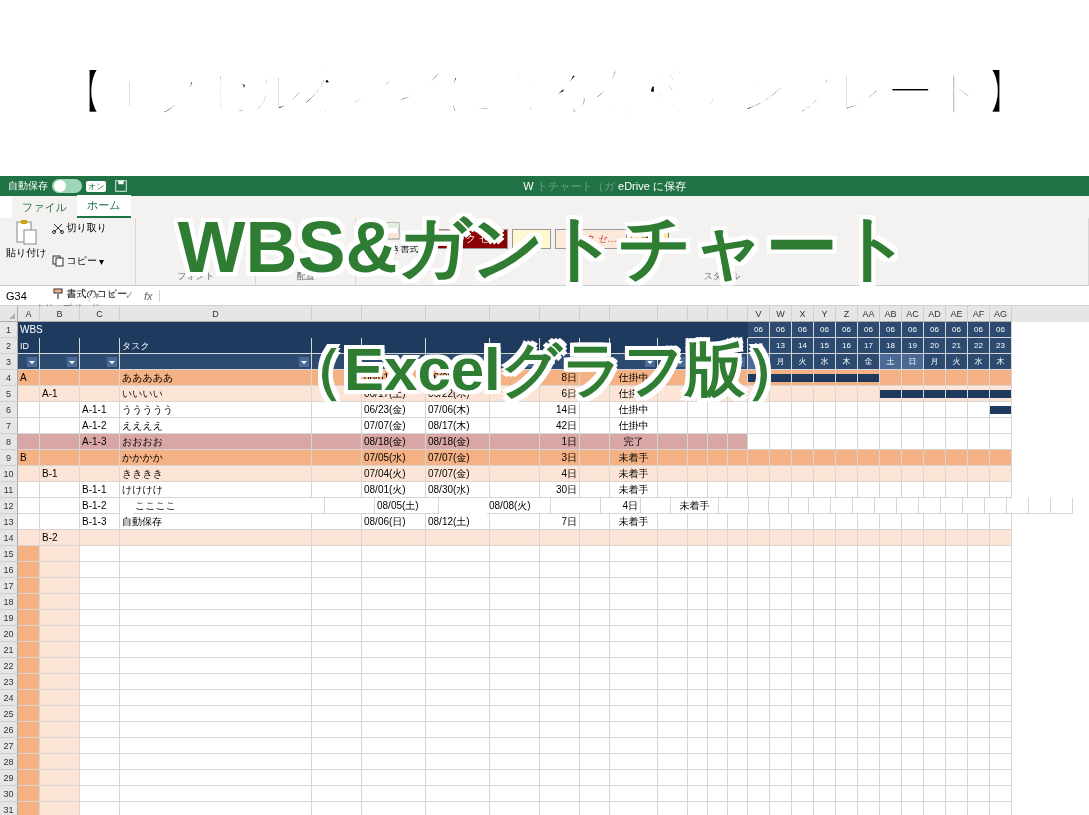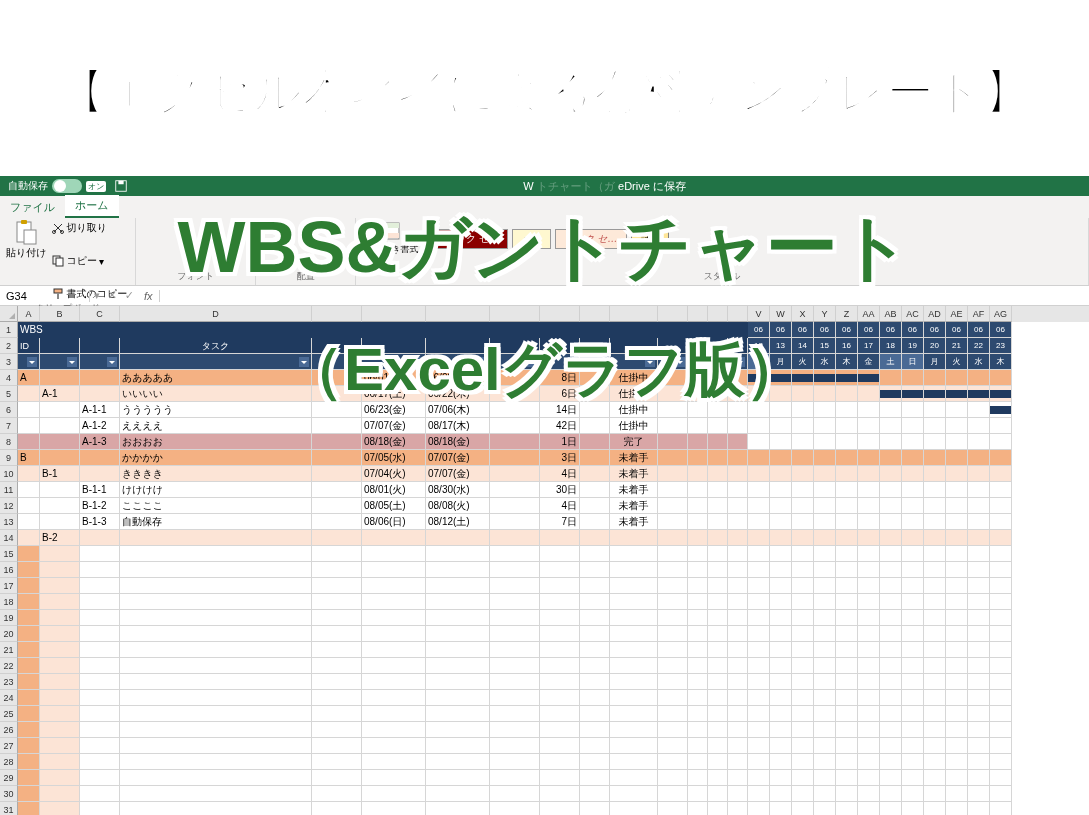--- a/index.html
+++ b/index.html
@@ -25,21 +25,21 @@
 }
 
 .excel { position: absolute; top: 176px; left: 0; width: 1089px; }
 .titlebar { height: 20px; background: #217346; display: flex; align-items: center; color: #fff; font-size: 10px; padding: 0 8px; }
 .titlebar .autosave { display: flex; align-items: center; gap: 4px; }
 .titlebar .toggle { width: 30px; height: 14px; background: #9fd6b8; border-radius: 7px; position: relative; }
 .titlebar .toggle::after { content:""; position:absolute; left:2px; top:1px; width:12px; height:12px; background:#fff; border-radius:50%; }
 .titlebar .center { flex:1; text-align:center; font-size:11px; }
 .qat-icon { width:14px; height:14px; display:inline-block; }
 
-.tabs { height: 22px; background: #f3f2f1; display:flex; align-items:flex-end; font-size:11px; }
+.tabs { height: 22px; background: #f3f2f1; display:flex; align-items:flex-end; font-size:11px;margin-left:12px; }
 .tab { padding: 3px 10px; color:#217346; cursor:pointer; }
 .tab.active { background:#fff; border-bottom:2px solid #217346; }
 
 .ribbon { height: 68px; background:#f3f2f1; border-bottom:1px solid #d0d0d0; display:flex; font-size:10px; }
 .ribbon-group { border-right:1px solid #d8d8d8; padding:2px 6px; display:flex; flex-direction:column; justify-content:space-between; }
 .ribbon-group .label { text-align:center; color:#666; font-size:9px; }
 .ribbon-btn { display:flex; align-items:center; gap:2px; padding:1px 2px; cursor:pointer; }
 .paste-btn { display:flex; flex-direction:column; align-items:center; font-size:10px; }
 .paste-icon { width:26px; height:26px; }
 .mini-icon { width:12px; height:12px; display:inline-block; }
@@ -281,21 +281,21 @@
             <div class="gantt-cell gantt-cal-hdr">06</div>
             <div class="gantt-cell gantt-cal-hdr">06</div>
             <div class="gantt-cell gantt-cal-hdr">06</div>
             <div class="gantt-cell gantt-cal-hdr">06</div>
             <div class="gantt-cell gantt-cal-hdr">06</div>
           </div>
           <div class="datarow hdr-row">
             <div class="cell " style="width: 22px;">ID</div>
             <div class="cell " style="width: 40px;"></div>
             <div class="cell " style="width: 40px;"></div>
-            <div class="cell " style="width: 192px; text-align: center;">タスク</div>
+            <div class="cell " style="width: 192px;">タスク</div>
             <div class="cell " style="width: 50px;"></div>
             <div class="cell " style="width: 64px;"></div>
             <div class="cell " style="width: 64px;"></div>
             <div class="cell " style="width: 50px;"></div>
             <div class="cell " style="width: 40px;"></div>
             <div class="cell " style="width: 30px;"></div>
             <div class="cell " style="width: 48px;"></div>
             <div class="cell " style="width: 30px;"></div>
             <div class="cell " style="width: 20px;"></div>
             <div class="cell " style="width: 20px;"></div>
@@ -702,24 +702,24 @@
             <div class="gantt-cell lvl2"></div>
             <div class="gantt-cell lvl2"></div>
             <div class="gantt-cell lvl2"></div>
             <div class="gantt-cell lvl2"></div>
             <div class="gantt-cell lvl2"></div>
           </div>
           <div class="datarow ">
             <div class="cell lvl2" style="width: 22px;"></div>
             <div class="cell lvl2" style="width: 40px;"></div>
             <div class="cell lvl2" style="width: 40px;">B-1-2</div>
-            <div class="cell lvl2" style="width: 192px;">ここここ</div>
+            <div class="cell lvl2" style="width: 192px; margin-left: 13px;">ここここ</div>
             <div class="cell lvl2" style="width: 50px;"></div>
             <div class="cell lvl2" style="width: 64px;">08/05(土)</div>
-            <div class="cell lvl2" style="width: 64px;">08/08(火)</div>
+            <div class="cell lvl2" style="width: 64px; margin-left: 48px;">08/08(火)</div>
             <div class="cell lvl2" style="width: 50px;"></div>
             <div class="cell lvl2" style="width: 40px; text-align: right;">4日</div>
             <div class="cell lvl2" style="width: 30px;"></div>
             <div class="cell lvl2" style="width: 48px; text-align: center;">未着手</div>
             <div class="cell lvl2" style="width: 30px;"></div>
             <div class="cell lvl2" style="width: 20px;"></div>
             <div class="cell lvl2" style="width: 20px;"></div>
             <div class="cell lvl2" style="width: 20px;"></div>
             <div class="gantt-cell lvl2"></div>
             <div class="gantt-cell lvl2"></div>

